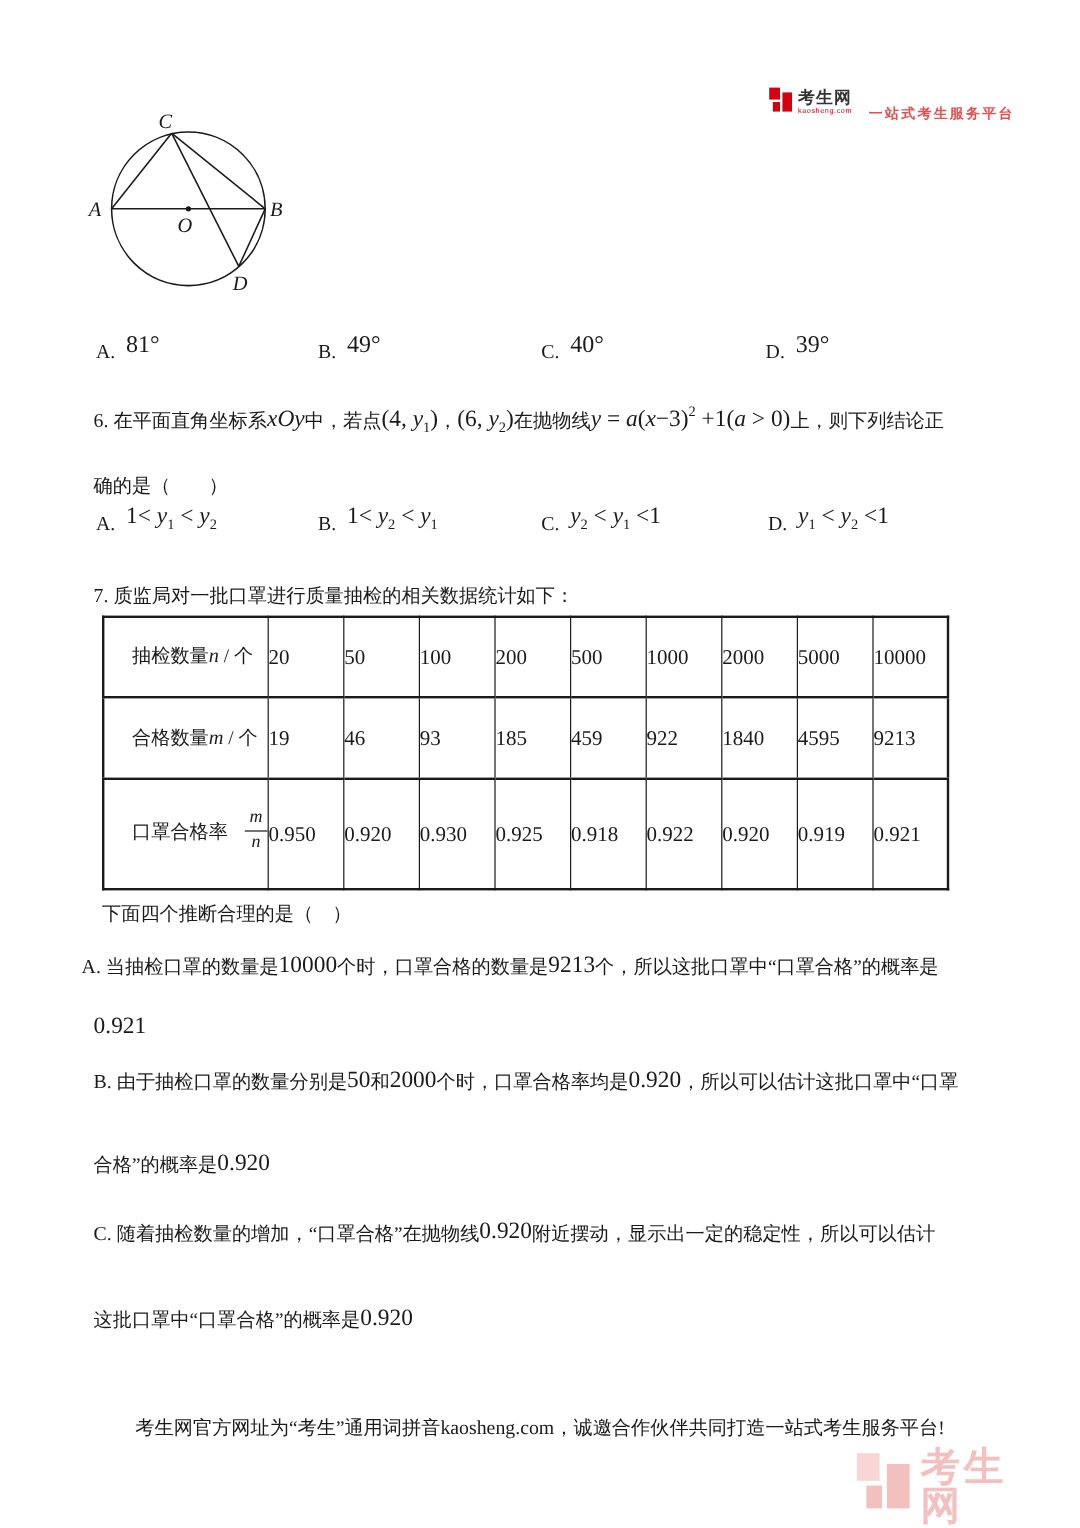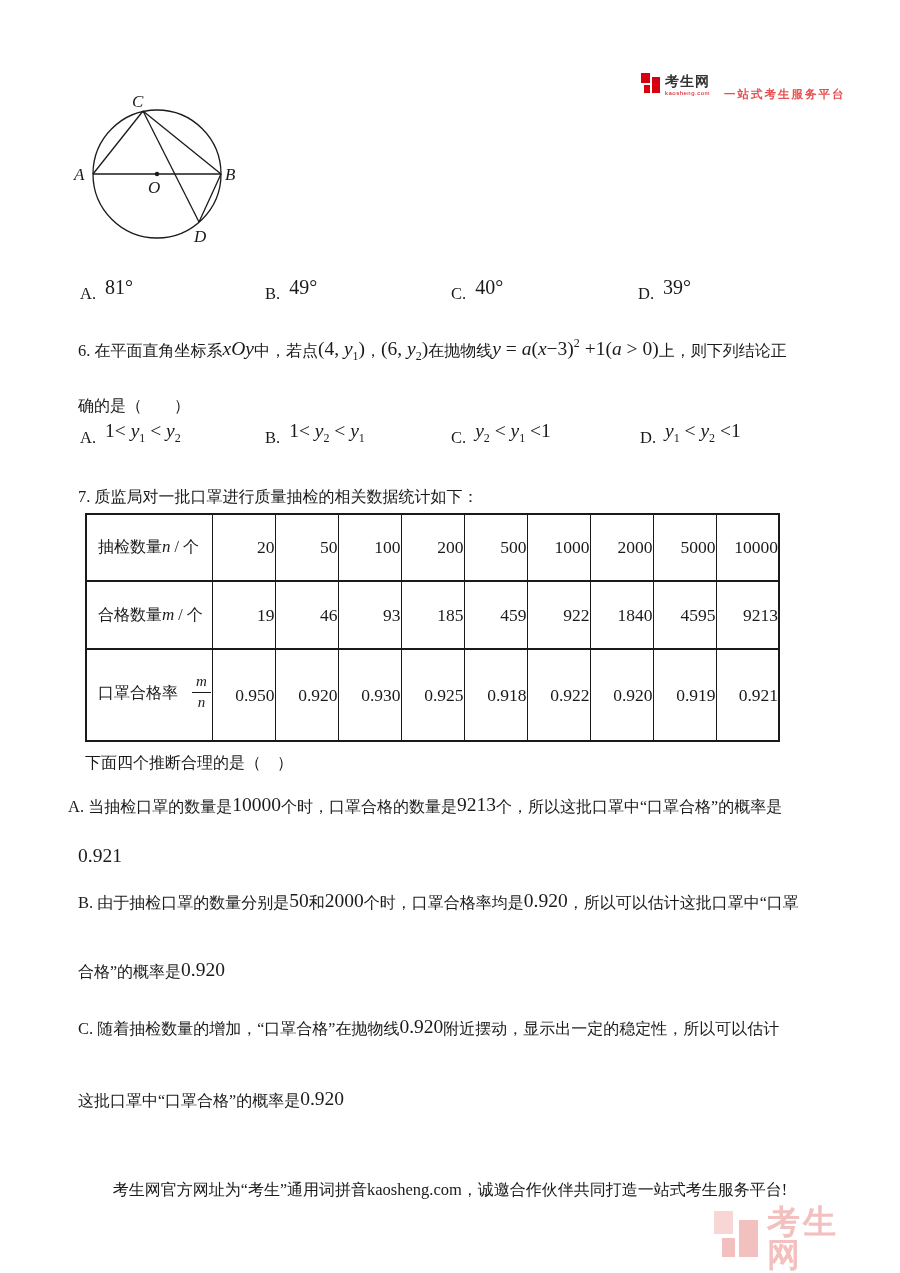--- a/index.html
+++ b/index.html
@@ -22,22 +22,22 @@
   .opt{position:absolute;white-space:nowrap;}
   .opt-label{font-size:16.5px;}
   .opt-value{display:inline-block;position:relative;top:-5px;margin-left:9px;}
   .q5val{font-size:20px;}
 
   
   .qtable{position:absolute;left:85px;top:513px;border-collapse:collapse;table-layout:fixed;
           border:2px solid #1a1a1a;}
   .qtable td{border:1px solid #1a1a1a;padding:0;}
   .qtable tr + tr td{border-top:2px solid #1a1a1a;}
-  .qtable td.lab{padding-left:11px;font-size:16px;white-space:nowrap;}
-  .qtable td.val{text-align:right;font-size:17.5px;font-family:"Liberation Serif",serif;}
+  .qtable td.lab{padding-left:23px;font-size:16px;white-space:nowrap;}
+  .qtable td.val{text-align:left;font-size:17.5px;font-family:"Liberation Serif",serif;}
   .tvar{font-style:italic;font-size:17px;font-family:"Liberation Serif",serif;}
   .frac{display:inline-block;vertical-align:middle;text-align:center;font-style:italic;
         font-size:15px;line-height:1.15;margin-left:14px;position:relative;top:-3px;
         font-family:"Liberation Serif",serif;}
   .frac-top{display:block;border-bottom:1px solid #1a1a1a;padding:0 4px 1px;}
   .frac-bot{display:block;padding-top:1px;}
 
   
   .logo{position:absolute;left:641px;top:64px;display:flex;align-items:flex-start;}
   .logo-icon{position:relative;width:19px;height:20px;margin-top:9px;}

